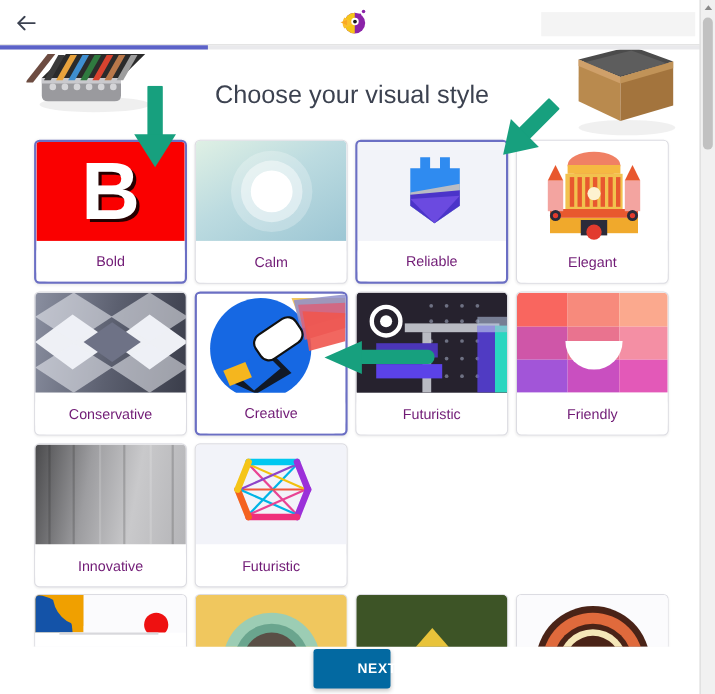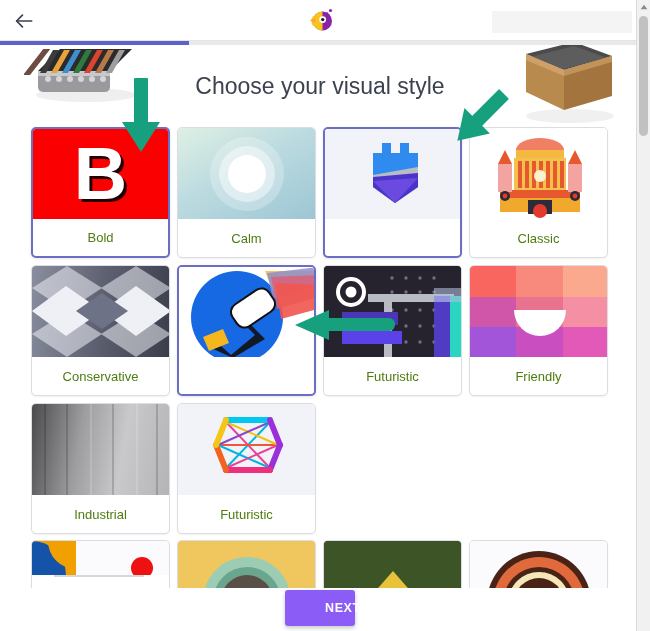--- a/index.html
+++ b/index.html
@@ -105,21 +105,21 @@
     width: 100%; height: 91px;
     position: relative;
     overflow: hidden;
     flex: 0 0 91px;
   }
   .tile.selected .tile-thumb { height: 90px; flex-basis: 90px; }
   .tile-label {
     flex: 1;
     display: flex; align-items: center; justify-content: center;
     font-size: 13px;
-    color: #4d7c0f;
+    color: #701a75;
     background: #ffffff;
     border-radius: 11px;
   }
 
   
   .grid-row4 {
     position: absolute; left: 31px; top: 495px;
     width: 578px;
     display: grid;
     grid-template-columns: repeat(4, 139px);
@@ -310,20 +310,21 @@
       </div>
       <div class="tile selected">
         <div class="tile-thumb">
           <div class="art th-reliable"><svg width="139" height="91" viewBox="0 0 139 91">
               <path d="M48 14 L48 24 L57 24 L57 14 L66 14 L66 24 L75 24 L75 14 L84 14 L84 24 L93 24 L93 14 L93 58 L70 74 L48 58 Z" fill="#2f8bf0"></path>
               <path d="M48 46 L93 38 L93 58 L70 74 L48 58 Z" fill="#b9bcc4"></path>
               <path d="M48 48 L93 44 L93 58 L70 74 L48 58 Z" fill="#4b34c9"></path>
               <path d="M48 52 L93 49 L70 74 Z" fill="#6b4ae0"></path>
             </svg></div>
         </div>
+        <div class="tile-label">Reliable</div>
       </div>
       <div class="tile">
         <div class="tile-thumb">
           <div class="art th-classic"><svg width="139" height="91" viewBox="0 0 139 91">
               <rect x="30" y="70" width="80" height="14" fill="#f0a92c"></rect>
               <rect x="30" y="62" width="80" height="8" fill="#e8582e"></rect>
               <ellipse cx="70" cy="22" rx="24" ry="12" fill="#f08064"></ellipse>
               <rect x="46" y="22" width="48" height="8" fill="#f5b942"></rect>
               <rect x="44" y="30" width="52" height="32" fill="#f2c14e"></rect>
               <g fill="#e8582e">
@@ -341,21 +342,21 @@
               <path d="M98 36 L105 22 L112 36 Z" fill="#e8582e"></path>
               <circle cx="35" cy="68" r="5" fill="#2b2b3a"></circle>
               <circle cx="35" cy="68" r="2.4" fill="#e23b2e"></circle>
               <circle cx="105" cy="68" r="5" fill="#2b2b3a"></circle>
               <circle cx="105" cy="68" r="2.4" fill="#e23b2e"></circle>
               <rect x="58" y="72" width="24" height="14" fill="#2b2b3a"></rect>
               <circle cx="70" cy="83" r="7" fill="#e23b2e"></circle>
               <circle cx="70" cy="48" r="6" fill="#fdf2d0"></circle>
             </svg></div>
         </div>
-        <div class="tile-label">Classic</div>
+        <div class="tile-label">Elegant</div>
       </div>
       <div class="tile">
         <div class="tile-thumb">
           <div class="art th-conservative"><svg width="139" height="91" viewBox="0 0 139 91">
               <path d="M0 45 L34 20 L70 45 L34 70 Z" fill="#eef0f5"></path>
               <path d="M70 45 L104 20 L139 45 L104 70 Z" fill="#eef0f5"></path>
               <path d="M35 0 L70 22 L35 45 L0 22 Z" fill="#eef0f5" opacity="0.55"></path>
               <path d="M104 0 L139 22 L104 45 L69 22 Z" fill="#eef0f5" opacity="0.55"></path>
               <path d="M35 46 L70 68 L35 91 L0 68 Z" fill="#eef0f5" opacity="0.55"></path>
               <path d="M104 46 L139 68 L104 91 L69 68 Z" fill="#eef0f5" opacity="0.55"></path>
@@ -371,20 +372,21 @@
               <path d="M86 4 L139 4 L139 20 L96 30 Z" fill="#f2c14e" opacity="0.9"></path>
               <path d="M88 6 L139 0 L139 18 L94 32 Z" fill="#8e8ecb" opacity="0.85"></path>
               <path d="M92 10 L139 8 L139 30 L98 42 Z" fill="#d9607a" opacity="0.85"></path>
               <path d="M96 16 L139 18 L139 42 L102 52 Z" fill="#f0564f" opacity="0.9"></path>
               <path d="M30 80 L62 48 L86 72 L54 91 Z" fill="#111" opacity="0.9"></path>
               <path d="M34 72 L58 50 L76 68 L52 88 Z" fill="#1668e3"></path>
               <rect x="52" y="28" width="44" height="26" rx="9" fill="#fff" stroke="#111" stroke-width="2" transform="rotate(-34 74 41)"></rect>
               <path d="M24 70 L44 62 L50 76 L30 84 Z" fill="#f5b61e"></path>
             </svg></div>
         </div>
+        <div class="tile-label">Creative</div>
       </div>
       <div class="tile">
         <div class="tile-thumb">
           <div class="art th-futuristic"><svg width="139" height="91" viewBox="0 0 139 91">
               <rect x="0" y="0" width="139" height="91" fill="#26222e"></rect>
               <g fill="#7b7f92" opacity="0.85">
                 <circle cx="68" cy="12" r="1.7"></circle>
                 <circle cx="82" cy="12" r="1.7"></circle>
                 <circle cx="96" cy="12" r="1.7"></circle>
                 <circle cx="110" cy="12" r="1.7"></circle>
@@ -441,21 +443,21 @@
               <g opacity="0.16">
                 <rect x="12" y="0" width="2" height="91" fill="#000"></rect>
                 <rect x="34" y="0" width="2" height="91" fill="#000"></rect>
                 <rect x="58" y="0" width="2" height="91" fill="#fff"></rect>
                 <rect x="80" y="0" width="2" height="91" fill="#000"></rect>
                 <rect x="104" y="0" width="2" height="91" fill="#fff"></rect>
                 <rect x="124" y="0" width="2" height="91" fill="#000"></rect>
               </g>
             </svg></div>
         </div>
-        <div class="tile-label">Industrial</div>
+        <div class="tile-label">Innovative</div>
       </div>
       <div class="tile">
         <div class="tile-thumb">
           <div class="art th-innovative"><svg width="139" height="91" viewBox="0 0 139 91">
               <g stroke-width="2" fill="none">
                 <line x1="48" y1="18" x2="92" y2="64" stroke="#e84393"></line>
                 <line x1="92" y1="18" x2="48" y2="64" stroke="#00b4e6"></line>
                 <line x1="40" y1="41" x2="100" y2="41" stroke="#f0563a"></line>
                 <line x1="48" y1="18" x2="100" y2="41" stroke="#f2c10e"></line>
                 <line x1="92" y1="18" x2="40" y2="41" stroke="#8e44c9"></line>
@@ -516,21 +518,21 @@
               <circle cx="69" cy="62" r="46" fill="#e06a3c"></circle>
               <circle cx="69" cy="62" r="36" fill="#4a2317"></circle>
               <circle cx="69" cy="62" r="31" fill="#f5e7b8"></circle>
               <circle cx="69" cy="62" r="25" fill="#4a2317"></circle>
             </svg></div>
         </div>
       </div>
     </div>
 
   <div class="footer">
-    <button class="next-btn" style="background: #8b5cf6; padding-left: 40px;">NEXT</button>
+    <button class="next-btn" style="background: #0369a1; padding-left: 40px;">NEXT</button>
   </div>
 </div>
 
 <div class="scrollbar">
   <div class="scroll-up">
     <svg width="8" height="6" viewBox="0 0 8 6">
         <path d="M4 0.8 L7.4 5.2 L0.6 5.2 Z" fill="#8a8a8a"></path>
       </svg>
   </div>
   <div class="scroll-thumb"></div>

